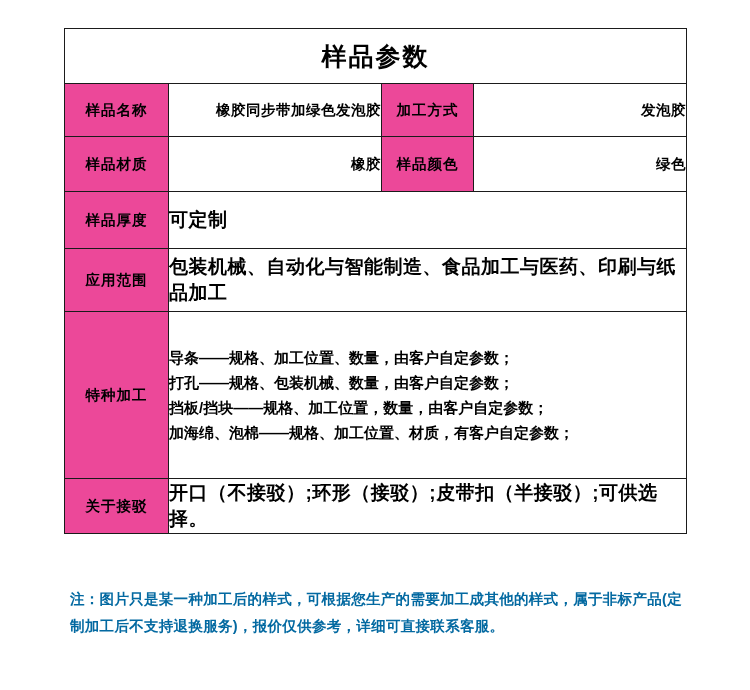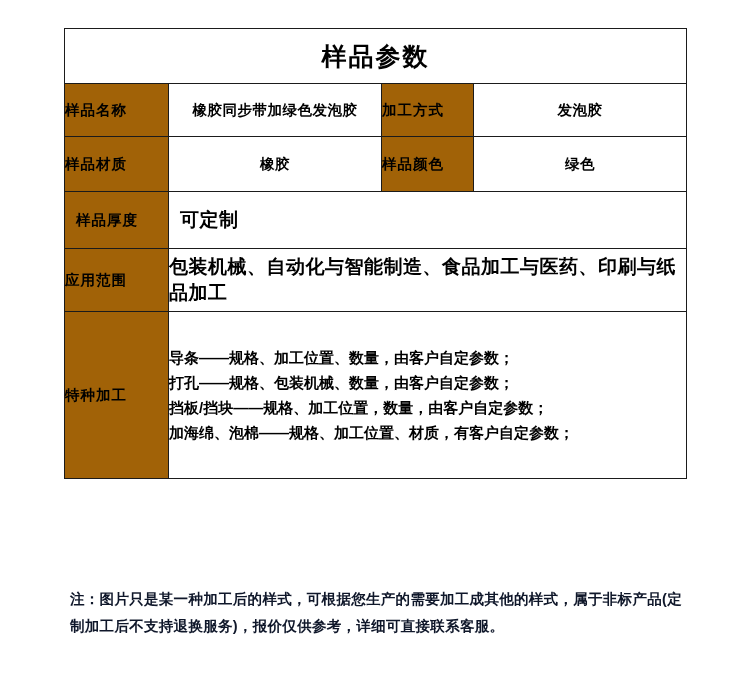--- a/index.html
+++ b/index.html
@@ -34,45 +34,46 @@
   }
   .title-cell {
     text-align: center;
     font-size: 25px;
     font-weight: bold;
     letter-spacing: 2px;
     height: 54px;
     background: #ffffff;
   }
   .label-cell {
-    background: #a16207;
+    background: #ec4899;
+    text-align: center;
     font-size: 14.5px;
     font-weight: bold;
     letter-spacing: 1px;
     width: 104px;
   }
   .label-cell.mid {
     width: 92px;
   }
   .value-center {
-    text-align: center;
+    text-align: right;
     font-size: 14.5px;
     font-weight: bold;
     letter-spacing: 0.5px;
   }
   .value-left {
     text-align: left;
     font-size: 19px;
     font-weight: bold;
     padding-left: 14px;
     letter-spacing: 0.5px;
   }
   .row-h1 td { height: 52px; }
   .row-h2 td { height: 54px; }
-  .row-h3 td { height: 56px; padding-left: 11px; }
+  .row-h3 td { height: 56px; }
   .row-h4 td { height: 62px; }
   .row-h5 td { height: 166px; }
   .row-h6 td { height: 54px; }
 
   .special-list {
     padding: 6px 0 6px 14px;
     font-size: 15px;
     font-weight: bold;
     line-height: 25px;
   }
@@ -80,21 +81,21 @@
     white-space: nowrap;
   }
   .note {
     position: absolute;
     left: 70px;
     top: 586px;
     width: 614px;
     font-size: 14.5px;
     font-weight: bold;
     line-height: 27px;
-    color: #0f172a;
+    color: #0369a1;
     letter-spacing: 0.3px;
   }
 </style>
 </head>
 <body>
 
 <div class="page">
 
   <table class="spec-table">
     <colgroup>
@@ -129,18 +130,22 @@
       </tr>
       <tr class="row-h5">
         <td class="label-cell">特种加工</td>
         <td class="special-list" colspan="3">
           <div>导条——规格、加工位置、数量，由客户自定参数；</div>
           <div>打孔——规格、包装机械、数量，由客户自定参数；</div>
           <div>挡板/挡块——规格、加工位置，数量，由客户自定参数；</div>
           <div>加海绵、泡棉——规格、加工位置、材质，有客户自定参数；</div>
         </td>
       </tr>
+      <tr class="row-h6">
+        <td class="label-cell">关于接驳</td>
+        <td class="value-left" colspan="3">开口（不接驳）;环形（接驳）;皮带扣（半接驳）;可供选择。</td>
+      </tr>
     </tbody>
   </table>
 
   <div class="note">注：图片只是某一种加工后的样式，可根据您生产的需要加工成其他的样式，属于非标产品(定制加工后不支持退换服务)，报价仅供参考，详细可直接联系客服。</div>
 
 </div>
 
 </body></html>

